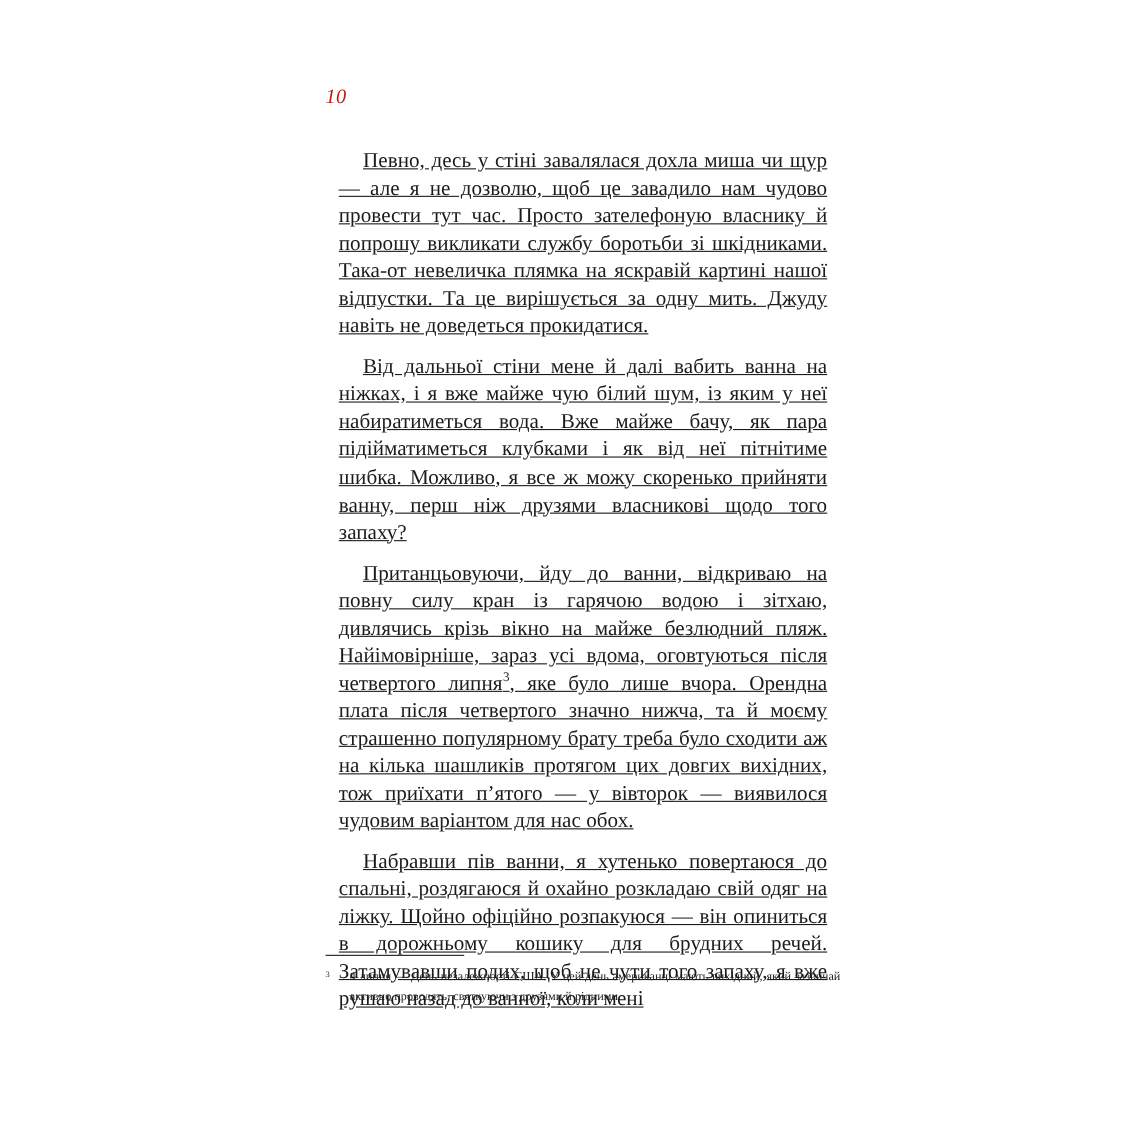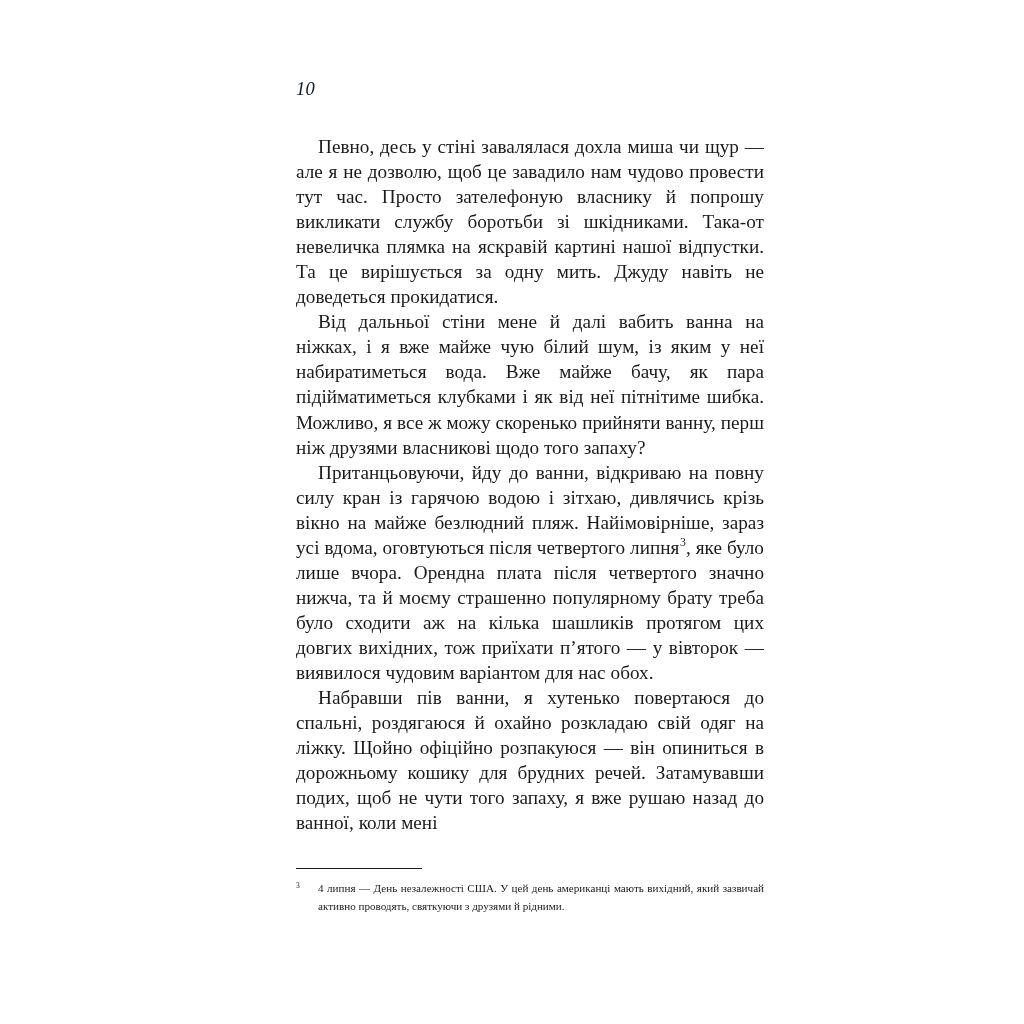--- a/index.html
+++ b/index.html
@@ -35,39 +35,40 @@
     top: 78px;
     width: 468px;
   }
 
   
   .folio {
     font-style: italic;
     font-size: 18.5px;
     line-height: 22px;
     letter-spacing: 0.3px;
-    color: #0f172a;
+    color: #b91c1c;
     margin: 0 0 34px 0;
     display: block;
   }
 
   
   .body-copy {
     font-size: 19.2px;
     line-height: 25.05px;
     text-align: justify;
     text-justify: inter-word;
     color: #1b1b1d;
     letter-spacing: 0.02px;
     word-spacing: 0.1px;
   }
   .body-copy p {
-    margin: 0;
+    margin: 12px;
     text-indent: 22px;
     hyphens: manual;
+    text-decoration: underline;
   }
 
   sup.fn-ref {
     font-size: 0.62em;
     line-height: 0;
     vertical-align: 0.62em;
     letter-spacing: 0;
     padding-left: 0.5px;
   }
 

